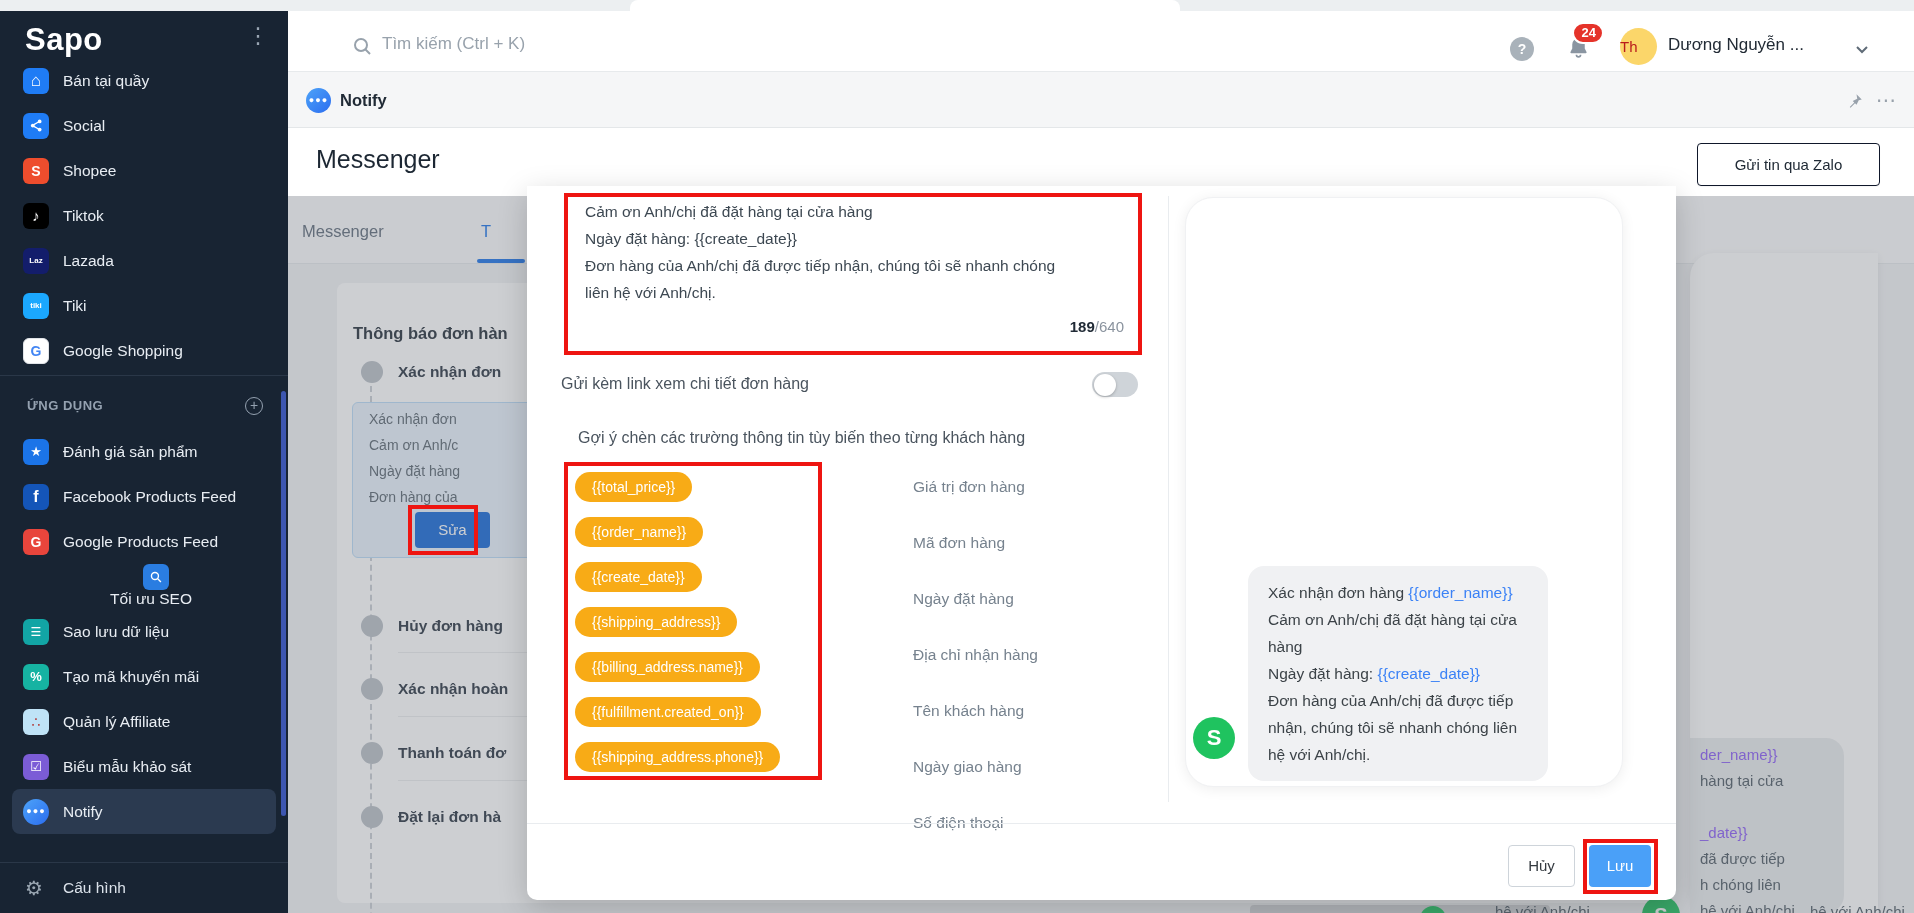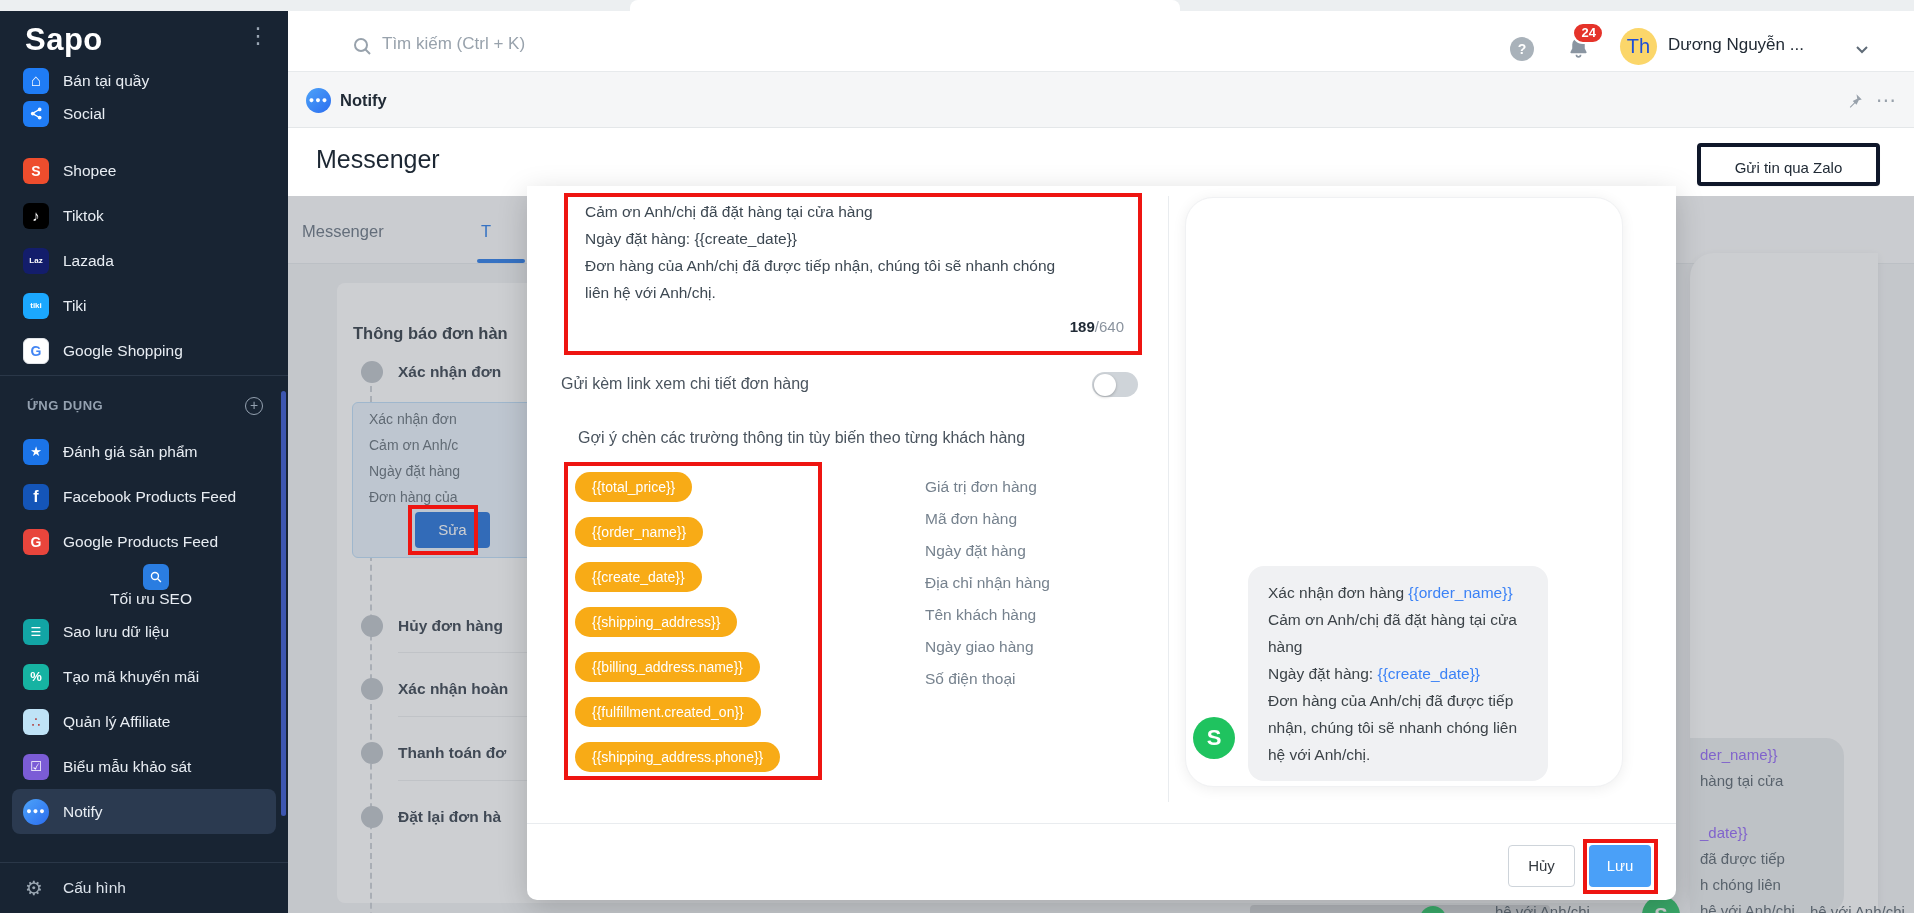--- a/index.html
+++ b/index.html
@@ -34,32 +34,32 @@
   .sb-scrollbar{left:281px;top:380px;width:5px;height:425px;background:#3d56b0;border-radius:3px;}
 
   
   .topbar{left:288px;top:11px;width:1626px;height:61px;background:#fff;border-bottom:1px solid #e7eaec;z-index:1;}
   .ph{left:94px;top:23px;font-size:17px;color:#98a2ac;}
   .help-circle{left:1222px;top:26px;width:24px;height:24px;border-radius:50%;background:#a9b2ba;
     color:#fff;font-size:14px;font-weight:bold;text-align:center;line-height:24px;}
   .badge{left:1284px;top:11px;min-width:32px;height:22px;border-radius:11px;background:#e5332a;
     border:2px solid #fff;color:#fff;font-size:13px;font-weight:bold;text-align:right;line-height:18px;padding:0 6px;}
   .avatar{left:1332px;top:17px;width:37px;height:37px;border-radius:50%;background:#fbd66a;
-    color:#1d4ed8;font-size:20px;text-align:center;line-height:37px;}
+    color:#b91c1c;font-size:15px;line-height:37px;}
   .uname{left:1380px;top:24px;font-size:17px;color:#222b35;}
 
   
   .appbar{left:288px;top:72px;width:1626px;height:56px;background:#f5f6f7;border-bottom:1px solid #e4e7e9;z-index:1;}
   .appbar-title{left:52px;top:19px;font-size:16.5px;font-weight:600;color:#212b36;}
   .dots{left:1588px;top:16px;font-size:20px;color:#98a1ab;}
 
   
   .pagehead{left:288px;top:128px;width:1626px;height:68px;background:#fff;z-index:1;}
   .page-title{left:28px;top:17px;font-size:25px;font-weight:500;color:#1c2733;}
-  .zalo-btn{left:1409px;top:15px;width:183px;height:43px;background:#fff;border:4px solid #0f172a;
+  .zalo-btn{left:1409px;top:15px;width:183px;height:43px;background:#fff;border:1px solid #0f172a;
     border-radius:4px;font-size:15px;color:#212b36;text-align:center;line-height:41px;cursor:pointer;
     box-shadow:0 1px 1px rgba(0,0,0,.04);}
 
   
   .content{left:288px;top:196px;width:1626px;height:717px;background:#f2f3f5;z-index:1;overflow:hidden;}
   .tabstrip{left:0;top:0;width:1626px;height:68px;background:#fbfbfc;border-bottom:1px solid #e6e9eb;}
   .tab1{left:14px;top:26px;font-size:16.5px;color:#5f6b7a;}
   .tab2{left:193px;top:26px;font-size:16.5px;color:#1a73e8;}
   .tab-underline{left:189px;top:63px;width:48px;height:4px;background:#1a73e8;border-radius:2px;}
   .bg-card{left:49px;top:87px;width:1320px;height:620px;background:#fff;border-radius:8px;}
@@ -89,21 +89,21 @@
   .counter{left:41px;top:132px;width:556px;text-align:right;font-size:15px;color:#8a939e;}
   .counter b{color:#212b36;}
   .tgl-label{left:34px;top:189px;font-size:16px;color:#4a545e;}
   .toggle{left:565px;top:186px;width:46px;height:25px;border-radius:13px;background:#cfd4d9;cursor:pointer;}
   .knob{position:absolute;left:2px;top:1.5px;width:22px;height:22px;border-radius:50%;background:#fff;
     box-shadow:0 1px 3px rgba(0,0,0,.25);}
   .sugg{left:43px;top:243px;font-size:16px;color:#4a545e;margin-left:8px;}
   .chips-col{left:48px;top:286px;display:flex;flex-direction:column;gap:15px;align-items:flex-start;}
   .chip{height:30px;line-height:30px;padding:0 17px;border-radius:15px;background:#f8ab16;
     color:#fff;font-size:14px;cursor:pointer;white-space:nowrap;}
-  .labels-col{left:398px;top:286px;display:flex;flex-direction:column;gap:2px;}
+  .labels-col{left:386px;top:286px;display:flex;flex-direction:column;gap:26px;}
   .field-lb{height:30px;line-height:30px;font-size:15.5px;font-weight:500;color:#76828e;white-space:nowrap;}
   .vdiv{left:641px;top:10px;width:1px;height:606px;background:#e9ecef;}
   .phone{left:658px;top:11px;width:438px;height:590px;background:#fff;border:1px solid #f0f1f3;
     border-radius:28px;box-shadow:0 2px 14px rgba(0,0,0,.07);}
   .bubble{position:absolute;left:62px;top:368px;width:300px;background:#f0f1f3;border-radius:16px;
     padding:13px 20px;font-size:15.5px;line-height:27px;color:#3c4348;}
   .bubble .tok{color:#3b82f6;}
   .pv-avatar{position:absolute;left:7px;top:519px;width:42px;height:42px;font-size:22px;line-height:42px;}
   .footer-line{left:0;top:637px;width:1149px;height:1px;background:#e9ecef;}
   .btn-cancel{left:981px;top:659px;width:67px;height:42px;background:#fff;border:1px solid #ced4da;
@@ -129,21 +129,21 @@
   <div class="abs top-strip-tab"></div>
 
   <div class="abs sidebar">
     <div class="abs logo">Sapo</div>
     <div class="abs kebab">⋮</div>
     <div id="sb-main">
         <div class="sb-item" style="top: 47px;">
           <span class="sb-ic" style="background: rgb(31, 124, 245); font-size: 17px;">⌂</span>
           <span class="sb-lb">Bán tại quầy</span>
         </div>
-        <div class="sb-item" style="top: 80px;">
+        <div class="sb-item" style="top: 92px;">
           <span class="sb-ic" style="background: rgb(31, 124, 245);">
             <svg width="15" height="15" viewBox="0 0 24 24" fill="#fff">
               <circle cx="6" cy="12" r="3"></circle>
               <circle cx="17" cy="5.5" r="3"></circle>
               <circle cx="17" cy="18.5" r="3"></circle>
               <path d="M7.8 10.6l7.4-4.2M7.8 13.4l7.4 4.2" stroke="#fff" stroke-width="2"></path>
             </svg>
           </span>
           <span class="sb-lb">Social</span>
         </div>

